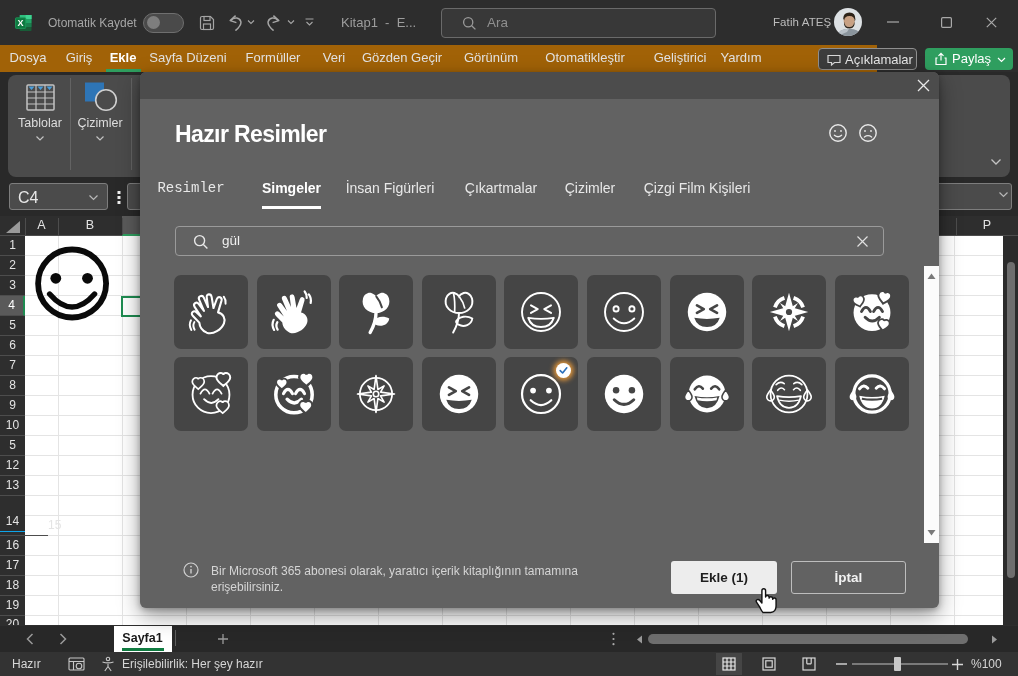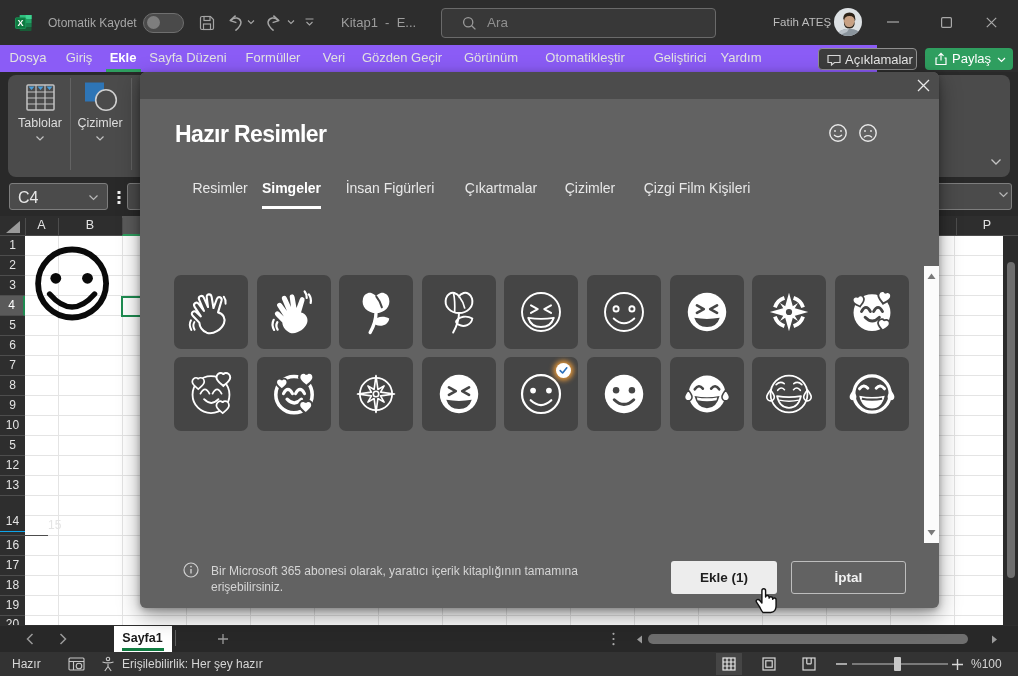--- a/index.html
+++ b/index.html
@@ -85,21 +85,21 @@
       <path d="M0 1 L12 1" stroke="#a9a9a9" stroke-width="1.2"></path>
     </svg>
   <svg class="abs" style="left:941px;top:17px;" width="11" height="11" viewBox="0 0 11 11" fill="none">
       <rect x="0.6" y="0.6" width="9.8" height="9.8" rx="1.2" stroke="#a9a9a9" stroke-width="1.2"></rect>
     </svg>
   <svg class="abs" style="left:986px;top:17px;" width="11" height="11" viewBox="0 0 11 11">
       <path d="M0.8 0.8 L10.2 10.2 M10.2 0.8 L0.8 10.2" stroke="#a9a9a9" stroke-width="1.2"></path>
     </svg>
 </div>
 
-<div class="abs" id="tabrow" style="left:0;top:45px;width:877px;height:27px;background:#8b5cf6;font-size:13px;color:#e2e2e2;">
+<div class="abs" id="tabrow" style="left:0;top:45px;width:877px;height:27px;background:#a16207;font-size:13px;color:#e2e2e2;">
   <div class="abs" style="left:28px;top:5px;transform:translateX(-50%);">Dosya</div>
   <div class="abs" style="left:79px;top:5px;transform:translateX(-50%);">Giriş</div>
   <div class="abs" style="left:123px;top:5px;transform:translateX(-50%);font-weight:bold;color:#fff;">Ekle</div>
   <div class="abs" style="left:106px;top:24px;width:35px;height:3px;background:#2f9e5f;"></div>
   <div class="abs" style="left:188px;top:5px;transform:translateX(-50%);">Sayfa Düzeni</div>
   <div class="abs" style="left:273px;top:5px;transform:translateX(-50%);">Formüller</div>
   <div class="abs" style="left:334px;top:5px;transform:translateX(-50%);">Veri</div>
   <div class="abs" style="left:402px;top:5px;transform:translateX(-50%);">Gözden Geçir</div>
   <div class="abs" style="left:491px;top:5px;transform:translateX(-50%);">Görünüm</div>
   <div class="abs" style="left:585px;top:5px;transform:translateX(-50%);">Otomatikleştir</div>
@@ -316,29 +316,39 @@
     <path d="M6.4 12.2 Q10 15.4 13.6 12.2" stroke-width="1.3" stroke-linecap="round"></path>
   </svg>
   <svg class="abs" style="left:718px;top:51px;" width="20" height="20" viewBox="0 0 20 20" fill="none" stroke="#e8e8e8">
     <circle cx="10" cy="10" r="8.2" stroke-width="1.4"></circle>
     <circle cx="7" cy="8" r="0.9" fill="#e8e8e8" stroke="none"></circle>
       <circle cx="13" cy="8" r="0.9" fill="#e8e8e8" stroke="none"></circle>
     <path d="M6.4 14 Q10 11.4 13.6 14" stroke-width="1.3" stroke-linecap="round"></path>
   </svg>
 
   <div class="abs" style="left:0;top:108px;width:799px;height:22px;font-size:14px;color:#e8e8e8;">
-    <div class="abs" style="left:80px;top:0;transform:translateX(-50%);">Resimler</div>
+    <div class="abs" style="left:51px;top:0;transform:translateX(-50%);font-family:Liberation Mono, monospace;">Resimler</div>
     <div class="abs" style="left:151.5px;top:0;transform:translateX(-50%);font-weight:bold;color:#fff;">Simgeler</div>
     <div class="abs" style="left:250px;top:0;transform:translateX(-50%);">İnsan Figürleri</div>
     <div class="abs" style="left:361px;top:0;transform:translateX(-50%);">Çıkartmalar</div>
     <div class="abs" style="left:450px;top:0;transform:translateX(-50%);">Çizimler</div>
     <div class="abs" style="left:557px;top:0;transform:translateX(-50%);">Çizgi Film Kişileri</div>
   </div>
   <div class="abs" style="left:122px;top:134px;width:59px;height:3px;background:#fff;"></div>
 
+  <div class="abs" style="left:35px;top:154px;width:709px;height:30px;border:1px solid #9a9a9a;border-radius:4px;">
+    <svg class="abs" style="left:17px;top:7px;" width="16" height="16" viewBox="0 0 16 16" fill="none" stroke="#e8e8e8" stroke-width="1.4">
+      <circle cx="6.6" cy="6.6" r="5"></circle>
+        <path d="M10.4 10.4 L14.4 14.4"></path>
+    </svg>
+    <div class="abs" style="left:46px;top:6px;font-size:13.5px;color:#f0f0f0;">gül</div>
+    <svg class="abs" style="left:680px;top:8px;" width="13" height="13" viewBox="0 0 13 13">
+        <path d="M1.5 1.5 L11.5 11.5 M11.5 1.5 L1.5 11.5" stroke="#e0e0e0" stroke-width="1.2"></path>
+      </svg>
+  </div>
 
   <div class="abs" style="left:34.0px;top:202.5px;width:74px;height:74px;background:#454545;border-radius:7px;">
       <svg width="52" height="52" viewBox="0 0 40 40" style="position:absolute;left:11px;top:11px;">
         <g transform="rotate(-22 20 20)">
           <path d="M11 33.5 C8.5 31 7.6 27.5 8.6 24.2 L6 17.6 Q5.1 15.4 6.9 14.7 Q8.6 14 9.5 16 L11.5 20.2 L9.8 11.6 Q9.4 9.5 11.2 9.1 Q13 8.7 13.6 10.8 L15.3 17.2 L15.1 7.7 Q15.1 5.6 17 5.6 Q18.9 5.6 19 7.7 L19.3 15.6 L21.2 8.3 Q21.7 6.3 23.5 6.8 Q25.2 7.3 24.8 9.4 L22.9 17.9 L27.9 12.4 Q29.3 10.9 30.7 12.1 Q32 13.3 30.8 14.9 L24.9 22.3 C28.3 24.6 28.6 29 26 31.8 C22.5 35.5 15 37 11 33.5 Z" fill="none" stroke="#fff" stroke-width="1.6" stroke-linejoin="round"></path>
         </g>
         <path d="M7.2 27.8 Q5.6 30.6 7.4 33.6 M4.6 26.4 Q2.6 30 4.9 33.8 M29.8 8.2 Q31.6 10.6 31.2 13.6" fill="none" stroke="#fff" stroke-width="1.5" stroke-linecap="round"></path>
       </svg>
     </div>
     <div class="abs" style="left:116.6px;top:202.5px;width:74px;height:74px;background:#454545;border-radius:7px;">

